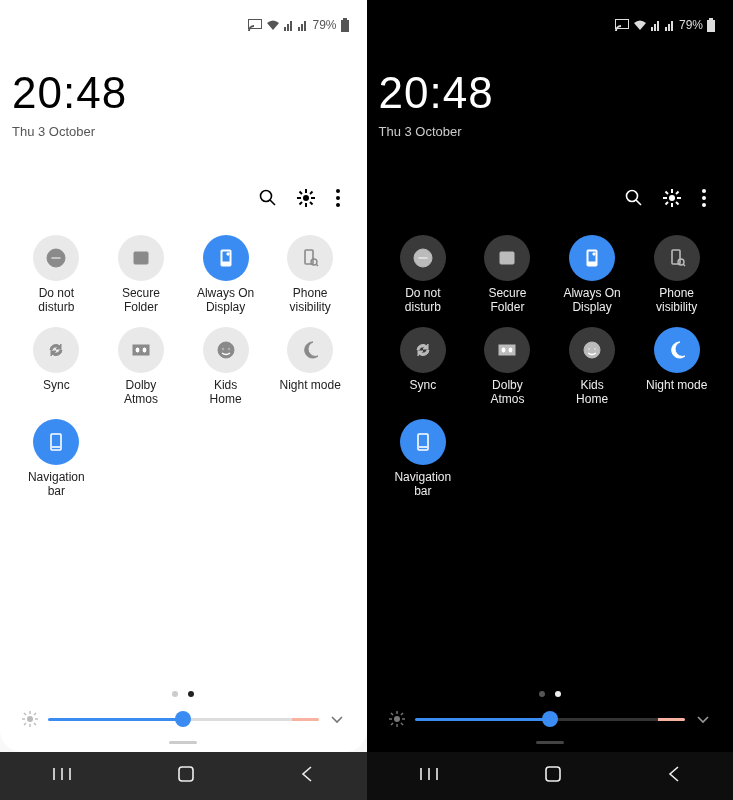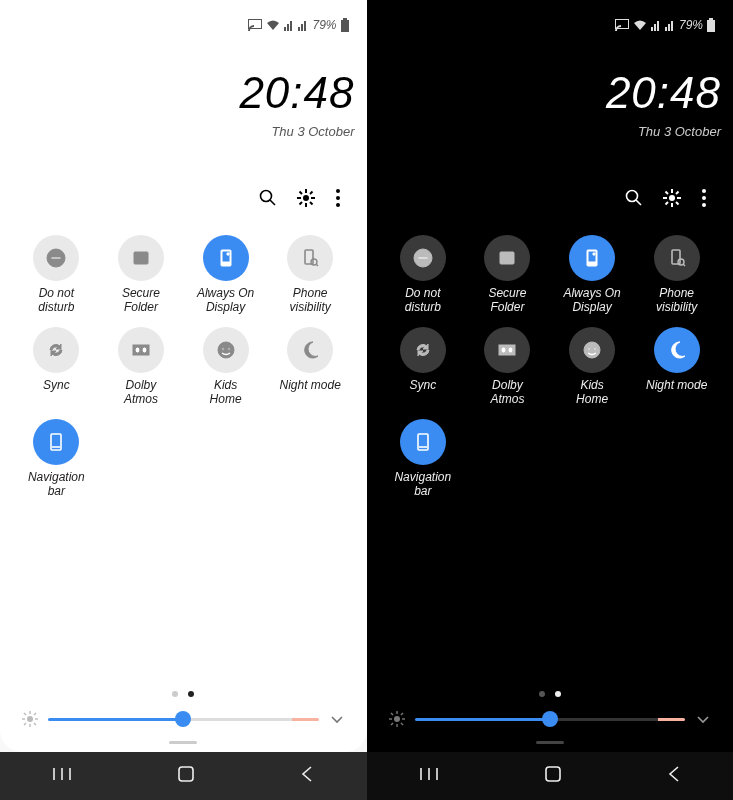--- a/index.html
+++ b/index.html
@@ -1,27 +1,27 @@
 <!DOCTYPE html>
 <html><head>
 <meta charset="utf-8">
 <style>
   * { box-sizing: border-box; margin: 0; padding: 0; font-family: -apple-system, Helvetica, Arial, sans-serif; }
   body { width: 733px; height: 800px; display: flex; background: #fff; }
   .panel { position: relative; width: 50%; height: 100%; display: flex; flex-direction: column; }
   .light { background: #f8f8f8; color: #000; }
   .dark  { background: #000; color: #fff; }
-  .panel-inner { flex: 1; border-radius: 0 0 22px 22px; padding: 10px 12px 0 12px; display: flex; flex-direction: column; font-style: italic; }
+  .panel-inner { flex: 1; border-radius: 0 0 22px 22px; padding: 10px 12px 0 12px; display: flex; flex-direction: column; }
   .light .panel-inner { background: #fff; }
   .dark  .panel-inner { background: #000; }
 
   .status-bar { display: flex; justify-content: flex-end; align-items: center; gap: 4px; font-size: 12px; padding: 8px 6px 6px 6px; }
   .status-bar svg { display: block; }
 
-  .clock-block { text-align: right; margin-top: 30px; }
+  .clock-block { text-align: left; margin-top: 30px; }
   .clock-time  { font-size: 44px; font-weight: 300; letter-spacing: 1px; }
   .clock-date  { font-size: 13px; margin-top: 6px; }
   .light .clock-date { color: #555; }
   .dark  .clock-date { color: #ccc; }
 
   .action-row { display: flex; justify-content: flex-end; gap: 20px; padding: 50px 14px 14px 0; }
 
   .tiles { display: grid; grid-template-columns: repeat(4, 1fr); gap: 12px 0; padding: 10px 2px; }
   .tile { display: flex; flex-direction: column; align-items: center; gap: 6px; }
   .tile-circle { width: 46px; height: 46px; border-radius: 50%; display: flex; align-items: center; justify-content: center; }

